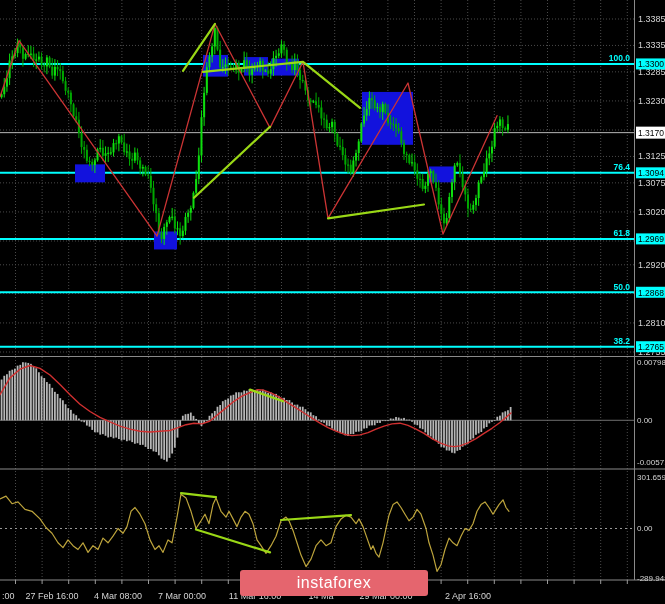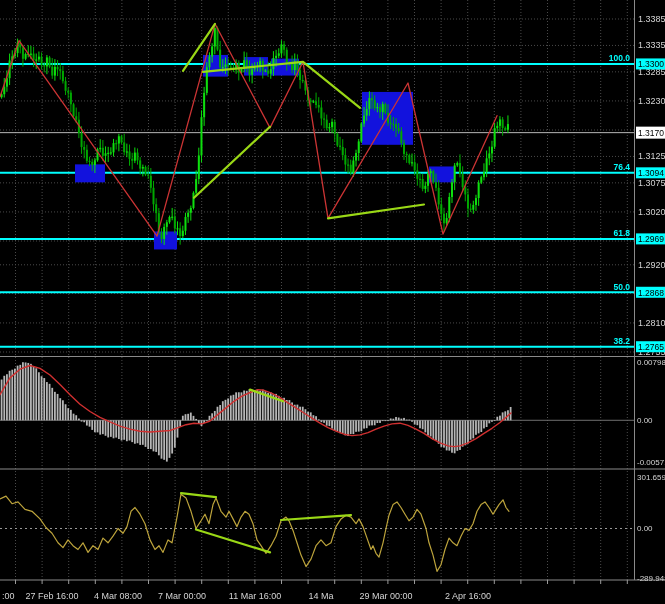--- a/index.html
+++ b/index.html
@@ -742,13 +742,16 @@
         <text x="2" y="599" font-size="9" fill="#d4d4d4" text-anchor="start" font-family="&quot;Liberation Sans&quot;, sans-serif" class="svgtext">:00</text>
         <text x="52" y="599" font-size="9" fill="#d4d4d4" text-anchor="middle" font-family="&quot;Liberation Sans&quot;, sans-serif" class="svgtext">27 Feb 16:00</text>
         <text x="118" y="599" font-size="9" fill="#d4d4d4" text-anchor="middle" font-family="&quot;Liberation Sans&quot;, sans-serif" class="svgtext">4 Mar 08:00</text>
         <text x="182" y="599" font-size="9" fill="#d4d4d4" text-anchor="middle" font-family="&quot;Liberation Sans&quot;, sans-serif" class="svgtext">7 Mar 00:00</text>
         <text x="255" y="599" font-size="9" fill="#d4d4d4" text-anchor="middle" font-family="&quot;Liberation Sans&quot;, sans-serif" class="svgtext">11 Mar 16:00</text>
         <text x="321" y="599" font-size="9" fill="#d4d4d4" text-anchor="middle" font-family="&quot;Liberation Sans&quot;, sans-serif" class="svgtext">14 Ma</text>
         <text x="386" y="599" font-size="9" fill="#d4d4d4" text-anchor="middle" font-family="&quot;Liberation Sans&quot;, sans-serif" class="svgtext">29 Mar 00:00</text>
         <text x="468" y="599" font-size="9" fill="#d4d4d4" text-anchor="middle" font-family="&quot;Liberation Sans&quot;, sans-serif" class="svgtext">2 Apr 16:00</text>
       </g>
     </svg>
+  <div id="watermark" style="background: rgb(229, 101, 110); color: rgb(255, 255, 255);">
+    <span>instaforex</span>
+  </div>
 </div>
 
 </body></html>

